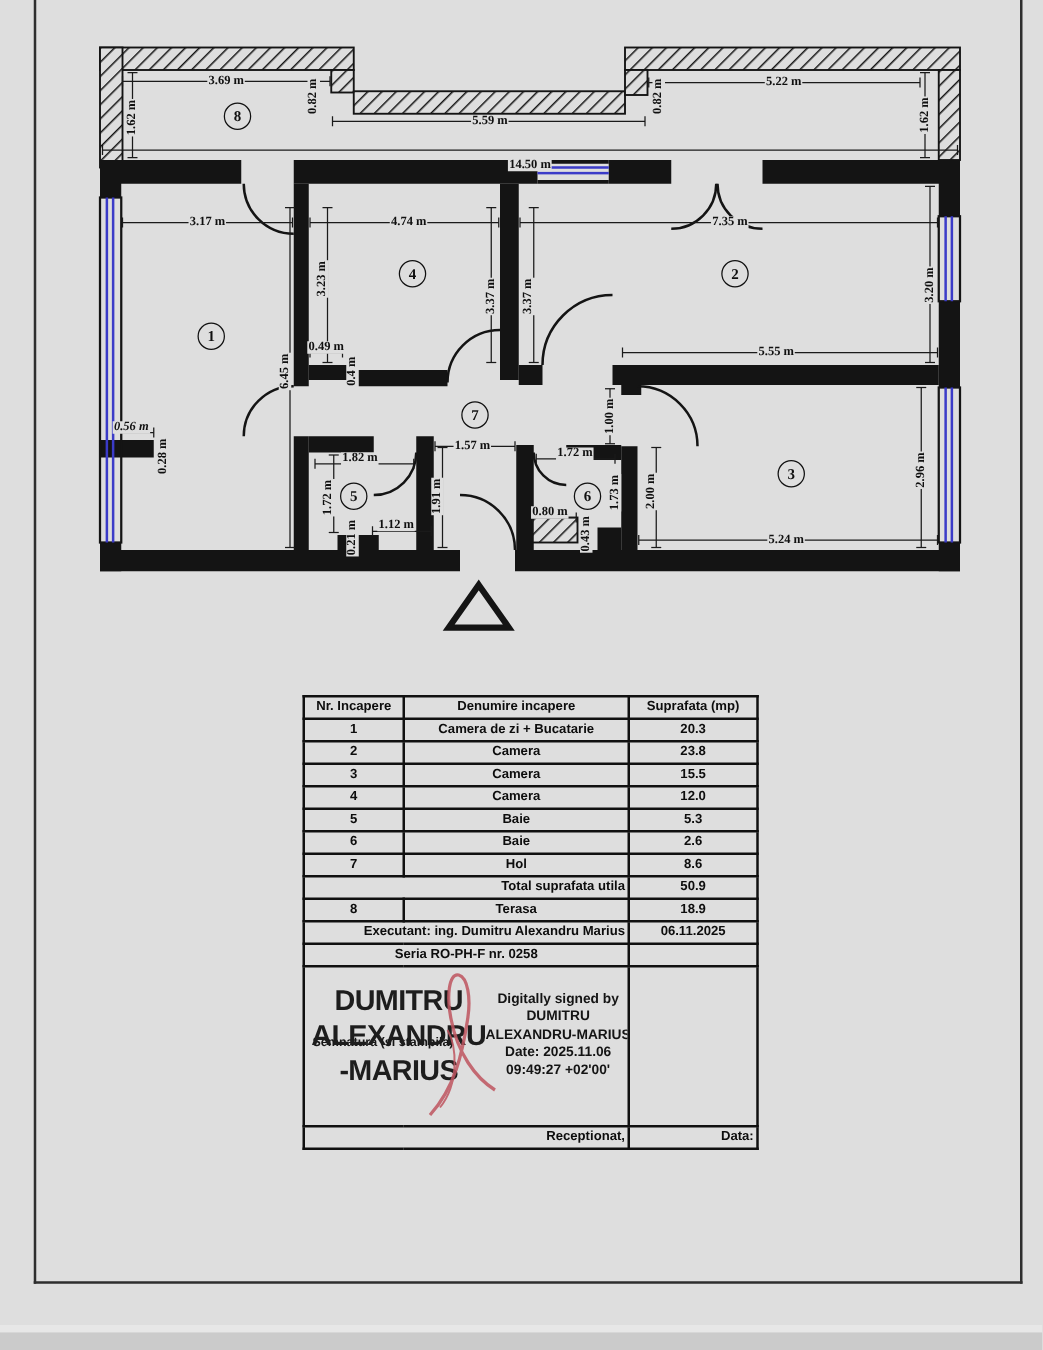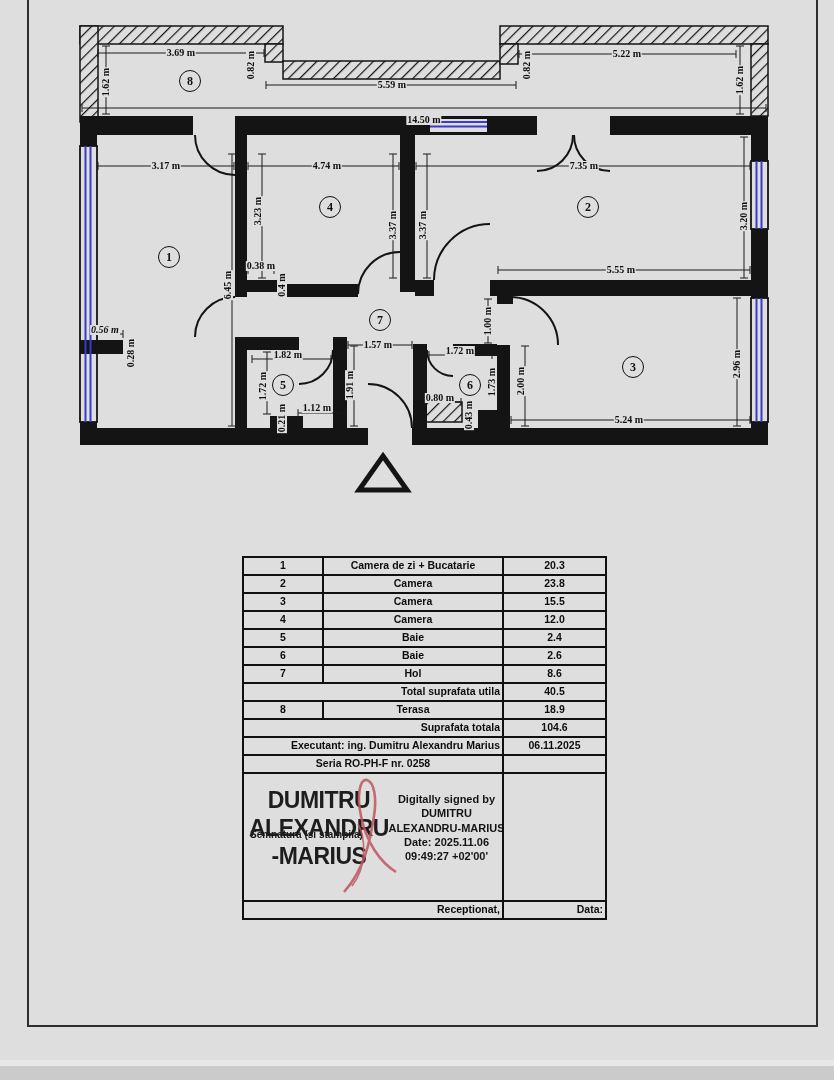--- a/index.html
+++ b/index.html
@@ -1,19 +1,19 @@
 <!DOCTYPE html>
 <html><head>
 <meta charset="utf-8">
 <style>
   html,body{margin:0;padding:0;}
   body{background:#dedede;font-family:"Liberation Sans",sans-serif;}
   #page{position:relative;width:834px;height:1080px;background:#dedede;overflow:hidden;margin:0 auto;}
   .frame{position:absolute;background:#2e2e2e;}
-  #plan-wrap{position:absolute;left:0;top:4px;width:834px;height:540px;}
+  #plan-wrap{position:absolute;left:0;top:16px;width:834px;height:540px;}
   #plan-svg{position:absolute;left:0;top:0;}
   #dim-layer{position:absolute;left:0;top:0;width:834px;height:540px;pointer-events:none;}
   .dim-label{position:absolute;transform:translate(-50%,-50%);font-family:"Liberation Serif",serif;
     font-weight:bold;font-size:10px;color:#101010;background:#dedede;padding:0 1px;white-space:nowrap;line-height:1;}
   .dim-label.rot{transform:translate(-50%,-50%) rotate(-90deg);}
   .room-badge{position:absolute;transform:translate(-50%,-50%);width:20px;height:20px;border:1.6px solid #101010;
     border-radius:50%;background:#dedede;font-family:"Liberation Serif",serif;font-weight:bold;font-size:12px;
     color:#101010;display:flex;align-items:center;justify-content:center;line-height:1;}
   
   #tbl{position:absolute;left:242px;top:556px;border-collapse:collapse;table-layout:fixed;width:363px;}
@@ -229,21 +229,21 @@
         <span class="dim-label" style="left: 424px; top: 104px; margin-top: 12px;">14.50 m</span>
         <span class="dim-label" style="left: 627px; top: 50px;">5.22 m</span>
         <span class="dim-label rot" style="left: 527px; top: 61px;">0.82 m</span>
         <span class="dim-label rot" style="left: 740px; top: 76px;">1.62 m</span>
         <span class="dim-label" style="left: 166px; top: 162px;">3.17 m</span>
         <span class="dim-label rot" style="left: 228px; top: 281px;">6.45 m</span>
         <span class="dim-label" style="left: 105px; top: 326px; font-style: italic;">0.56 m</span>
         <span class="dim-label rot" style="left: 131px; top: 349px;">0.28 m</span>
         <span class="dim-label" style="left: 327px; top: 162px;">4.74 m</span>
         <span class="dim-label rot" style="left: 258px; top: 207px;">3.23 m</span>
-        <span class="dim-label" style="left: 261px; top: 262px;">0.38 m</span>
+        <span class="dim-label" style="left: 261px; top: 262px;">0.49 m</span>
         <span class="dim-label rot" style="left: 282px; top: 281px;">0.4 m</span>
         <span class="dim-label" style="left: 584px; top: 162px;">7.35 m</span>
         <span class="dim-label rot" style="left: 393px; top: 221px;">3.37 m</span>
         <span class="dim-label rot" style="left: 423px; top: 221px;">3.37 m</span>
         <span class="dim-label rot" style="left: 744px; top: 212px;">3.20 m</span>
         <span class="dim-label" style="left: 621px; top: 266px;">5.55 m</span>
         <span class="dim-label rot" style="left: 737px; top: 360px;">2.96 m</span>
         <span class="dim-label rot" style="left: 521px; top: 377px;">2.00 m</span>
         <span class="dim-label" style="left: 629px; top: 416px;">5.24 m</span>
         <span class="dim-label rot" style="left: 488px; top: 317px;">1.00 m</span>
@@ -269,20 +269,25 @@
   </div>
 
   <table id="tbl">
     <colgroup>
         <col style="width:80px">
         <col style="width:180px">
         <col style="width:103px">
       </colgroup>
     <tbody id="rows">
         <tr>
+          <td>Nr. Incapere</td>
+          <td>Denumire incapere</td>
+          <td>Suprafata (mp)</td>
+        </tr>
+        <tr>
           <td>1</td>
           <td>Camera de zi + Bucatarie</td>
           <td>20.3</td>
         </tr>
         <tr>
           <td>2</td>
           <td>Camera</td>
           <td>23.8</td>
         </tr>
         <tr>
@@ -291,44 +296,40 @@
           <td>15.5</td>
         </tr>
         <tr>
           <td>4</td>
           <td>Camera</td>
           <td>12.0</td>
         </tr>
         <tr>
           <td>5</td>
           <td>Baie</td>
-          <td>2.4</td>
+          <td>5.3</td>
         </tr>
         <tr>
           <td>6</td>
           <td>Baie</td>
           <td>2.6</td>
         </tr>
         <tr>
           <td>7</td>
           <td>Hol</td>
           <td>8.6</td>
         </tr>
         <tr>
           <td colspan="2" class="tl">Total suprafata utila</td>
-          <td>40.5</td>
+          <td>50.9</td>
         </tr>
         <tr>
           <td>8</td>
           <td>Terasa</td>
           <td>18.9</td>
-        </tr>
-        <tr>
-          <td colspan="2" class="tl">Suprafata totala</td>
-          <td>104.6</td>
         </tr>
         <tr>
           <td colspan="2" class="tl">Executant: ing. Dumitru Alexandru Marius</td>
           <td>06.11.2025</td>
         </tr>
         <tr>
           <td colspan="2">Seria RO-PH-F nr. 0258</td>
           <td></td>
         </tr>
       </tbody>

